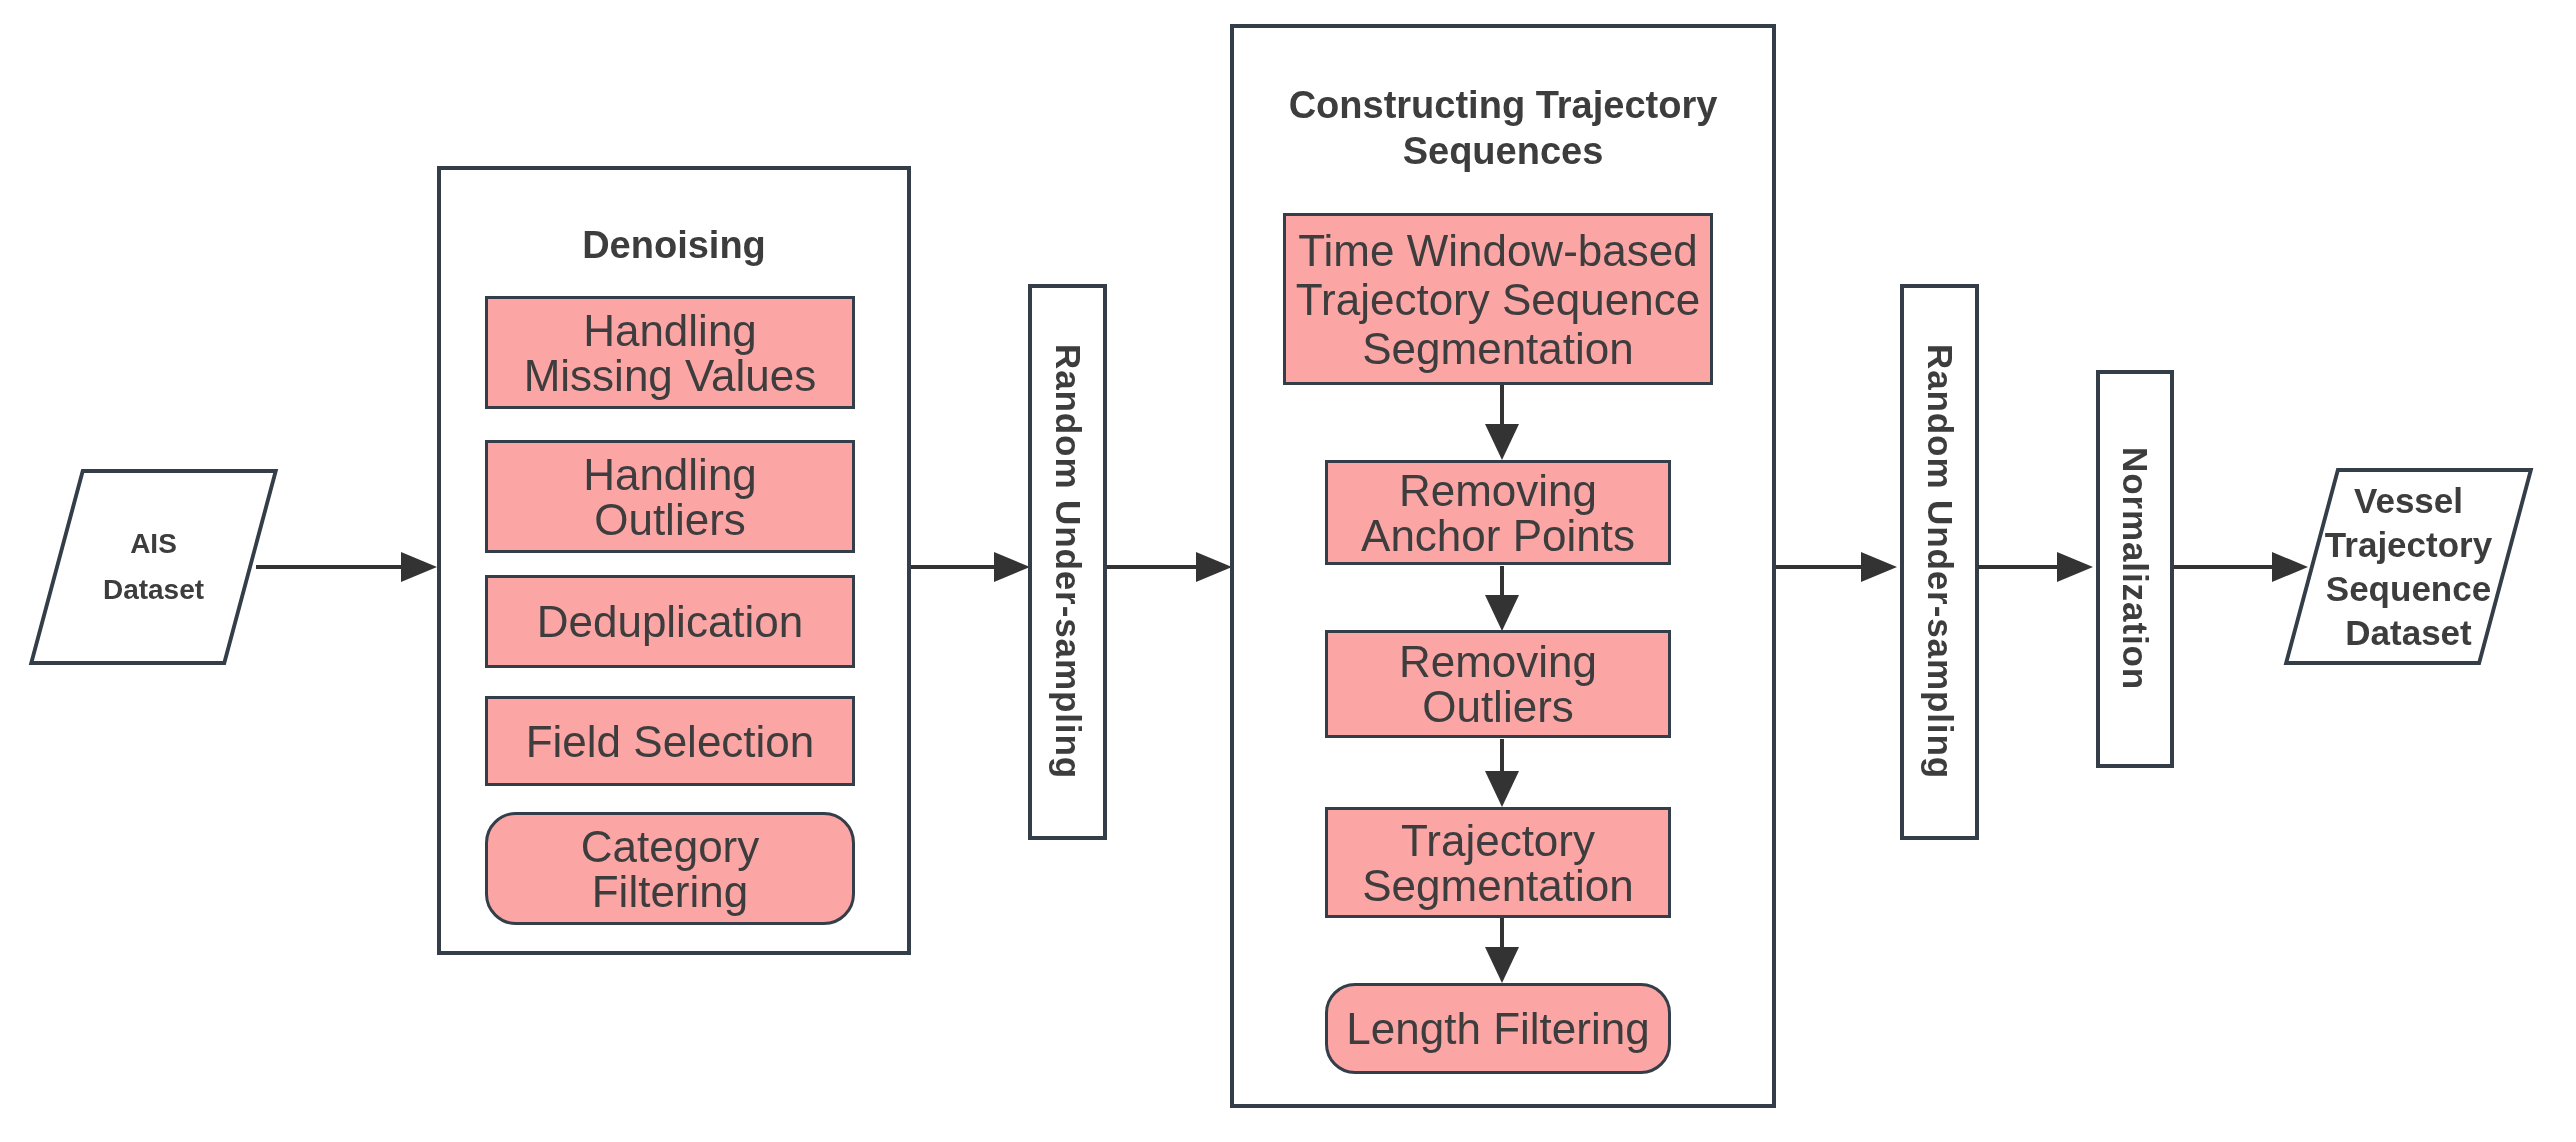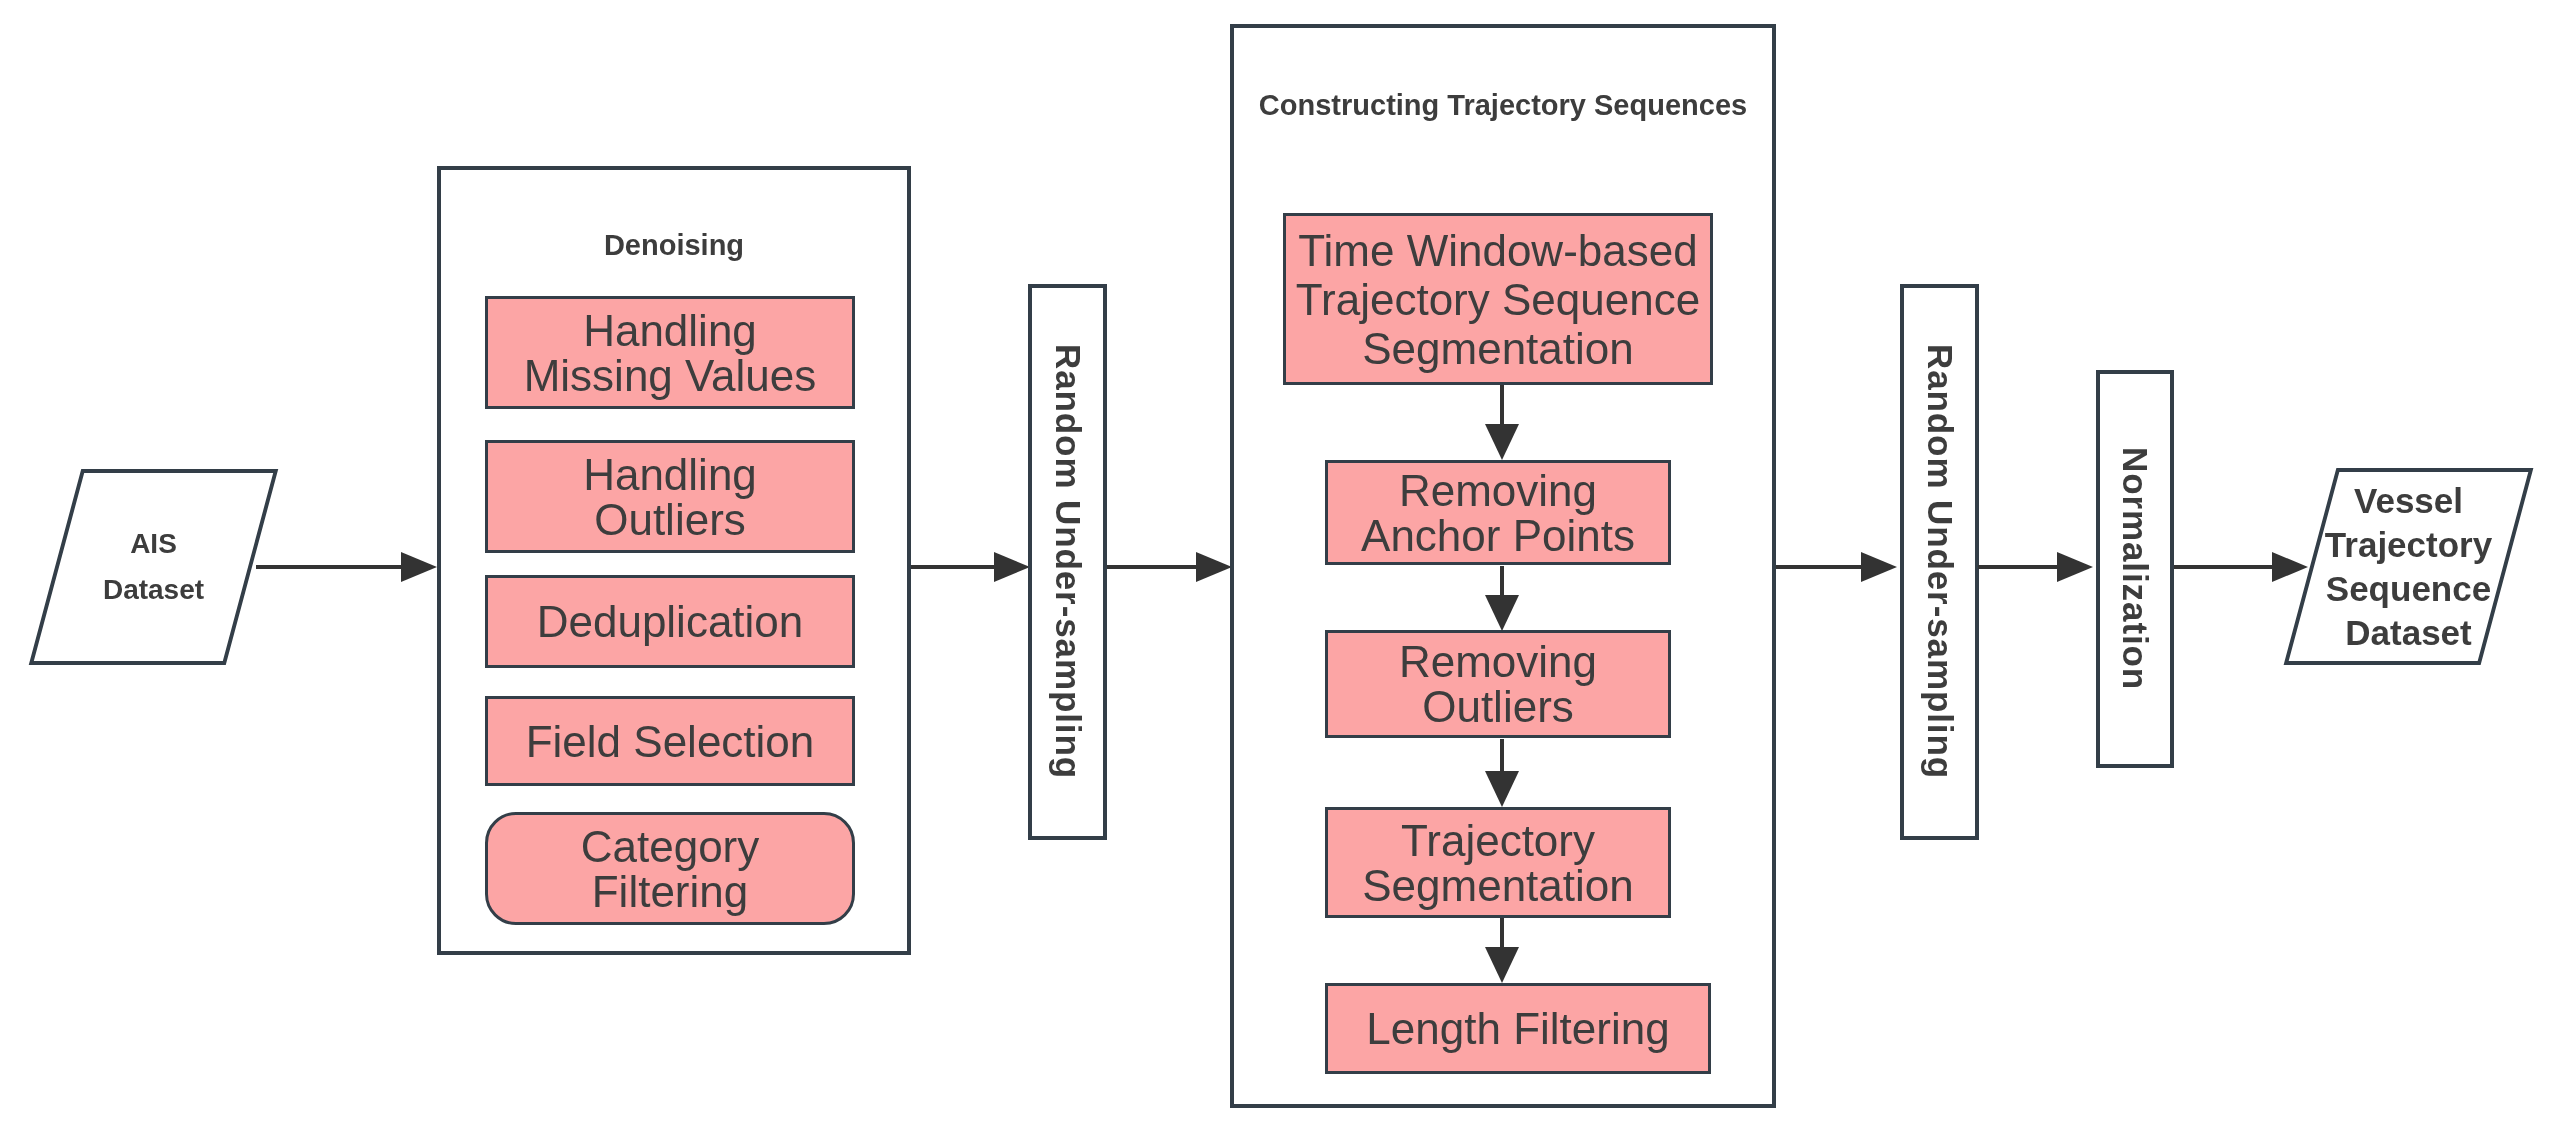--- a/index.html
+++ b/index.html
@@ -31,21 +31,21 @@
     position:absolute;
     border:3.5px solid var(--line);
     background:#fca5a5;
     box-sizing:border-box;
     display:flex;align-items:center;justify-content:center;
     font-size:44px;line-height:45px;font-weight:400;
   }
   .container-title{
     position:absolute;left:0;right:0;
     text-align:center;
-    font-weight:700;font-size:29px;line-height:46px;
+    font-weight:700;font-size:38px;line-height:46px;
   }
   
   .vbox .label{
     writing-mode:vertical-rl;
     text-orientation:mixed;
     font-weight:700;font-size:35px;
     letter-spacing:0.9px;
   }
   
   .para{position:absolute;}
@@ -140,21 +140,21 @@
 Anchor Points</span>
     </div>
     <div class="sub" style="left:91px;top:602px;width:346px;height:108px;">
       <span class="label">Removing
 Outliers</span>
     </div>
     <div class="sub" style="left:91px;top:779px;width:346px;height:111px;">
       <span class="label">Trajectory
 Segmentation</span>
     </div>
-    <div class="sub" style="left:91px;top:955px;width:386px;height:91px;">
+    <div class="sub" style="left:91px;top:955px;width:346px;height:91px;border-radius:30px;">
       <span class="label">Length Filtering</span>
     </div>
   </div>
 
   <div class="varrow" style="left:1485px;top:385px;height:75px;"></div>
   <div class="varrow" style="left:1485px;top:566px;height:65px;"></div>
   <div class="varrow" style="left:1485px;top:739px;height:68px;"></div>
   <div class="varrow" style="left:1485px;top:918px;height:65px;"></div>
 
   <div class="harrow" style="left:1776px;top:552px;width:121px;"></div>

